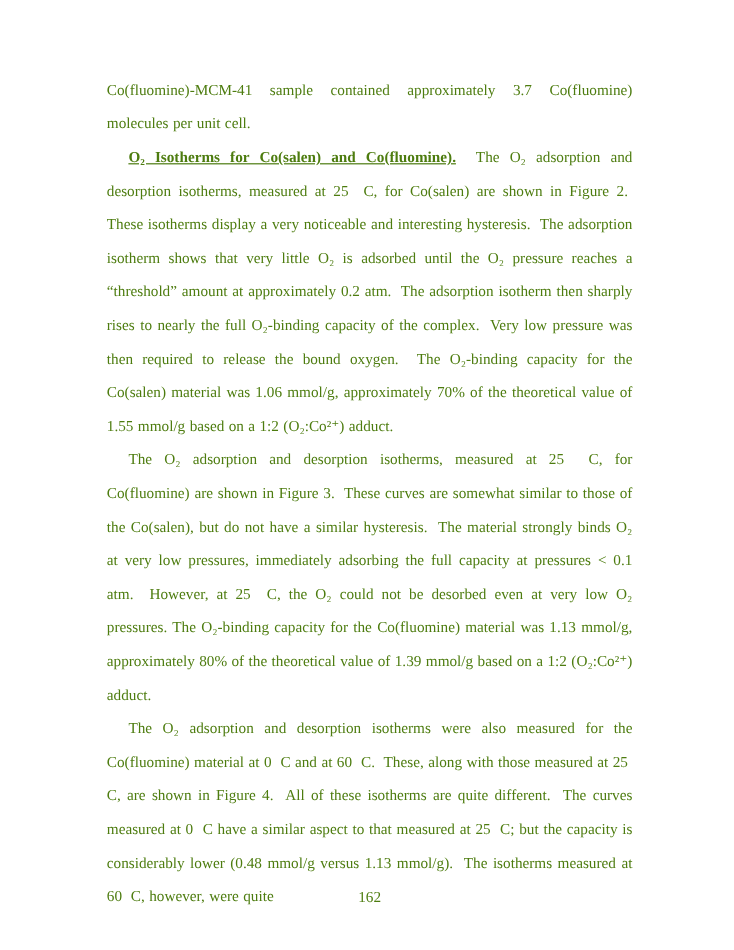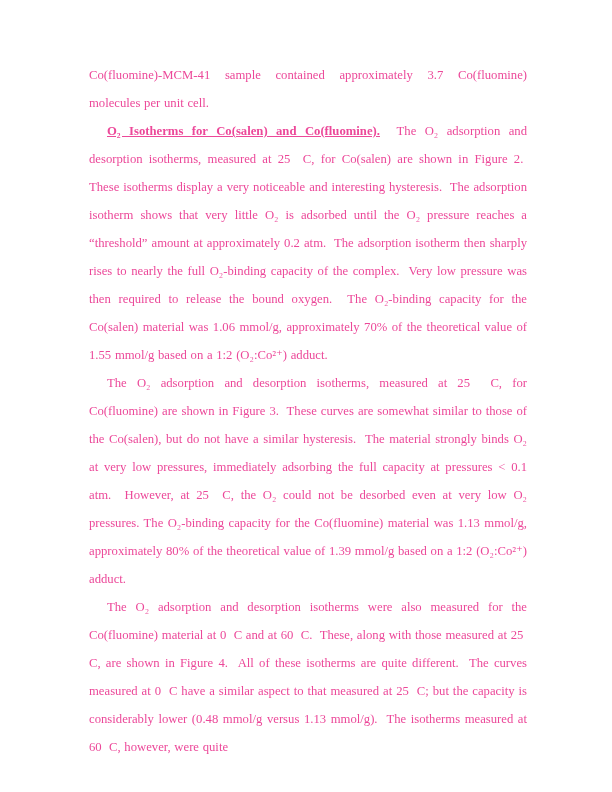--- a/index.html
+++ b/index.html
@@ -7,21 +7,21 @@
     padding: 0;
     background: #ffffff;
   }
   .page {
     position: relative;
     width: 612px;
     height: 792px;
     background: #ffffff;
     overflow: hidden;
     font-family: "Liberation Serif", "DejaVu Serif", serif;
-    color: #ec4899;
+    color: #4d7c0f;
   }
   .content {
     position: absolute;
     left: 89px;
     top: 61px;
     width: 438px;
   }
   .para {
     margin: 0;
     font-size: 12.7px;
@@ -55,13 +55,14 @@
     <p class="para"><span>Co(fluomine)-MCM-41 sample contained approximately 3.7 Co(fluomine) molecules per unit cell.</span></p>
 
     <p class="para indent"><span class="bold">O₂ Isotherms for Co(salen) and Co(fluomine).</span><span>&nbsp; The O₂ adsorption and desorption isotherms, measured at 25&nbsp; C, for Co(salen) are shown in Figure 2.&nbsp; These isotherms display a very noticeable and interesting hysteresis.&nbsp; The adsorption isotherm shows that very little O₂ is adsorbed until the O₂ pressure reaches a “threshold” amount at approximately 0.2 atm.&nbsp; The adsorption isotherm then sharply rises to nearly the full O₂-binding capacity of the complex.&nbsp; Very low pressure was then required to release the bound oxygen.&nbsp; The O₂-binding capacity for the Co(salen) material was 1.06 mmol/g, approximately 70% of the theoretical value of 1.55 mmol/g based on a 1:2 (O₂:Co²⁺) adduct.</span></p>
 
     <p class="para indent"><span>The O₂ adsorption and desorption isotherms, measured at 25&nbsp; C, for Co(fluomine) are shown in Figure 3.&nbsp; These curves are somewhat similar to those of the Co(salen), but do not have a similar hysteresis.&nbsp; The material strongly binds O₂ at very low pressures, immediately adsorbing the full capacity at pressures &lt; 0.1 atm.&nbsp; However, at 25&nbsp; C, the O₂ could not be desorbed even at very low O₂ pressures. The O₂-binding capacity for the Co(fluomine) material was 1.13 mmol/g, approximately 80% of the theoretical value of 1.39 mmol/g based on a 1:2 (O₂:Co²⁺) adduct.</span></p>
 
     <p class="para indent"><span>The O₂ adsorption and desorption isotherms were also measured for the Co(fluomine) material at 0&nbsp; C and at 60&nbsp; C.&nbsp; These, along with those measured at 25&nbsp; C, are shown in Figure 4.&nbsp; All of these isotherms are quite different.&nbsp; The curves measured at 0&nbsp; C have a similar aspect to that measured at 25&nbsp; C; but the capacity is considerably lower (0.48 mmol/g versus 1.13 mmol/g).&nbsp; The isotherms measured at 60&nbsp; C, however, were quite</span></p>
 
   </div>
 
+  <div class="footer">162</div>
 </div>
 
 </body></html>

